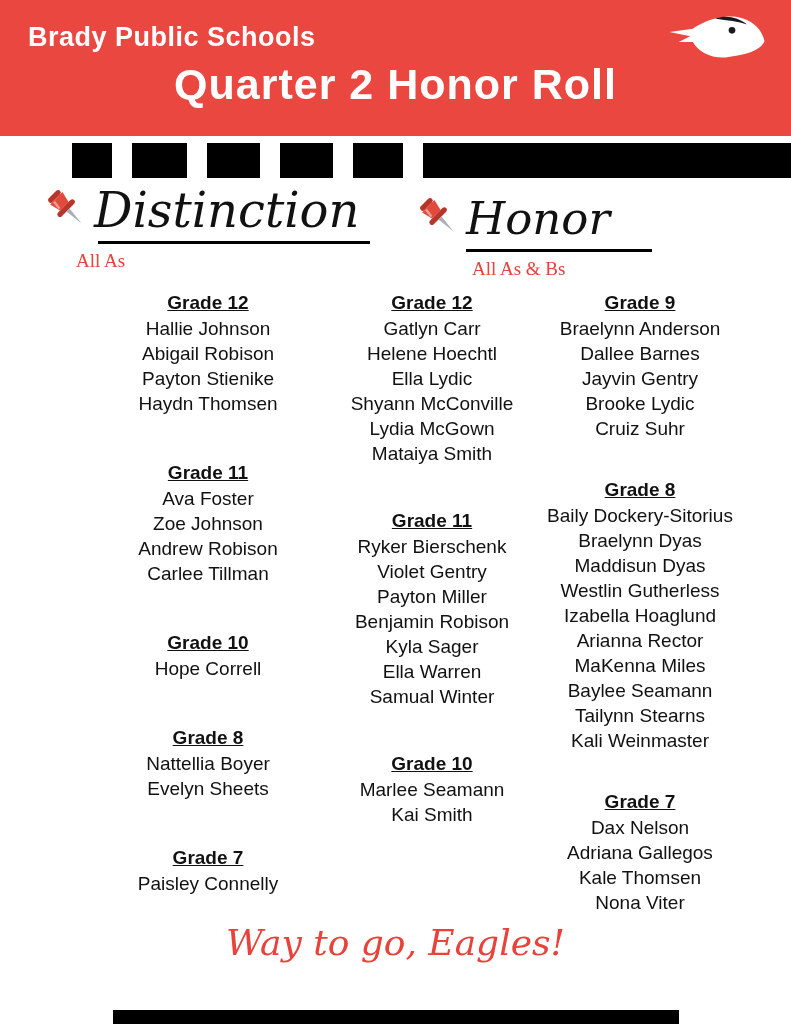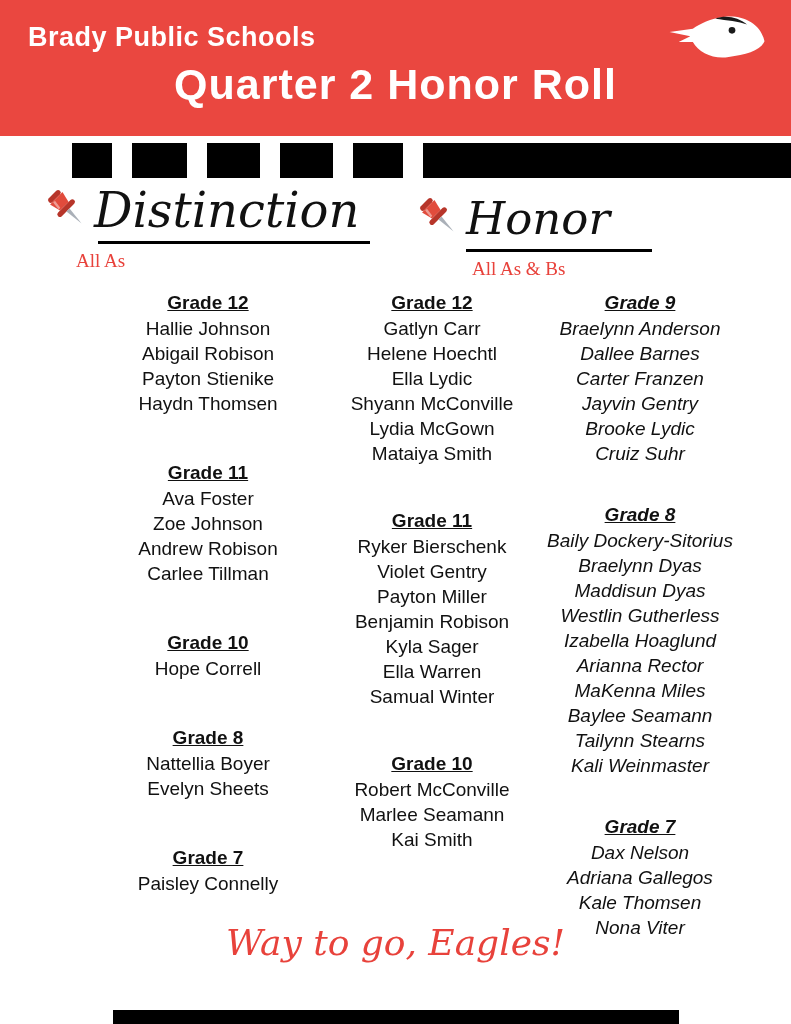--- a/index.html
+++ b/index.html
@@ -48,21 +48,21 @@
 
   
   .columns{position:absolute;top:292px;left:0;width:791px;height:660px;}
   .col{position:absolute;text-align:center;font-size:19px;}
   .col-a{left:58px;width:300px;}
   .col-b{left:312px;width:240px;}
   .col-c{left:520px;width:240px;}
   .grade-group{}
   .col-a .grade-group{margin-bottom:46px;}
   .col-b .grade-group{margin-bottom:44px;}
-  .col-c .grade-group{margin-bottom:38px;font-style:italic;}
+  .col-c .grade-group{margin-bottom:38px;}
   .grade-heading{font-weight:bold;text-decoration:underline;margin-bottom:2px;font-size:19px;}
   .student-name{line-height:25px;}
 
   
   .footer-message{position:absolute;top:922px;left:0;width:100%;text-align:center;
     color:var(--accent);font-family:"DejaVu Serif", serif;font-style:italic;font-size:36px;}
   .bottom-bar{position:absolute;bottom:0;left:113px;width:566px;height:14px;background:#000;}
 </style>
 </head>
 <body>
@@ -171,31 +171,29 @@
         <div class="student-name">Ryker Bierschenk</div>
         <div class="student-name">Violet Gentry</div>
         <div class="student-name">Payton Miller</div>
         <div class="student-name">Benjamin Robison</div>
         <div class="student-name">Kyla Sager</div>
         <div class="student-name">Ella Warren</div>
         <div class="student-name">Samual Winter</div>
       </div>
       <div class="grade-group">
         <div class="grade-heading">Grade 10</div>
-        <div class="student-name">Robert McConville</div>
         <div class="student-name">Marlee Seamann</div>
         <div class="student-name">Kai Smith</div>
       </div>
     </div>
   <div class="col col-c" id="col-honor-2">
       <div class="grade-group">
         <div class="grade-heading">Grade 9</div>
         <div class="student-name">Braelynn Anderson</div>
         <div class="student-name">Dallee Barnes</div>
-        <div class="student-name">Carter Franzen</div>
         <div class="student-name">Jayvin Gentry</div>
         <div class="student-name">Brooke Lydic</div>
         <div class="student-name">Cruiz Suhr</div>
       </div>
       <div class="grade-group">
         <div class="grade-heading">Grade 8</div>
         <div class="student-name">Baily Dockery-Sitorius</div>
         <div class="student-name">Braelynn Dyas</div>
         <div class="student-name">Maddisun Dyas</div>
         <div class="student-name">Westlin Gutherless</div>

